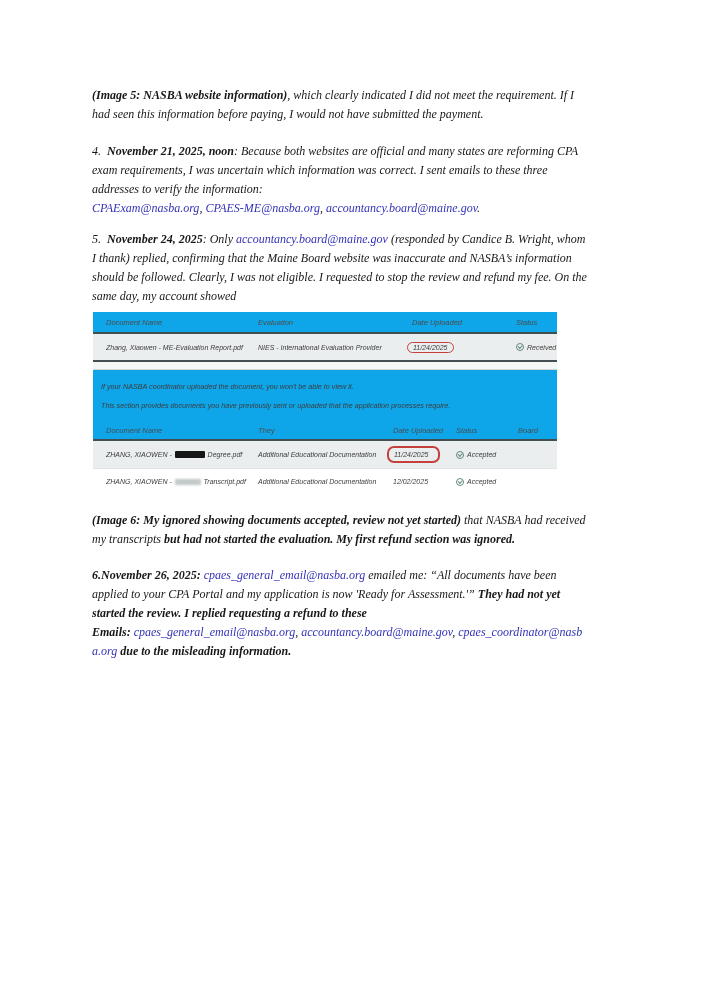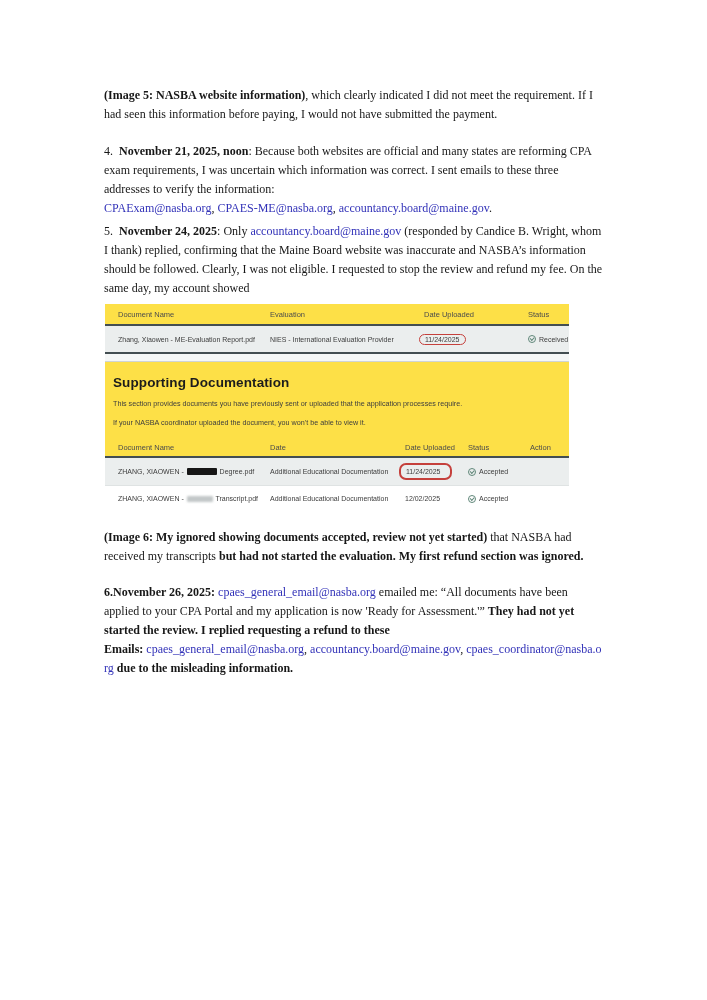--- a/index.html
+++ b/index.html
@@ -1,32 +1,32 @@
 <!DOCTYPE html>
 <html><head>
 <meta charset="utf-8">
 <style>
   html,body{margin:0;padding:0;}
   body{
     width:707px;height:1000px;background:#ffffff;position:relative;
     font-family:"Liberation Serif", serif;overflow:hidden;
   }
-  .doc{position:absolute;left:104px;top:86px;width:499px;}
+  .doc{position:absolute;left:92px;top:86px;width:499px;font-style:italic;}
   .para{margin:0;font-size:12px;line-height:19px;color:#171717;}
   .mb18{margin-bottom:18px;}
-  .mb16{margin-bottom:4px;}
+  .mb16{margin-bottom:12px;}
   .mb17{margin-bottom:17px;}
   .b{font-weight:bold;}
   .lnk{color:#3232b8;text-decoration:none;cursor:pointer;text-align:right;}
   .ba{word-break:break-all;}
 
   
   .shot{
     margin:6px 0 17px 1px;width:464px;
-    font-family:"Liberation Sans", sans-serif;color:#3a3a3a;background:#fde047;
+    font-family:"Liberation Sans", sans-serif;color:#3a3a3a;background:#0ea5e9;
   }
   .grid1{display:grid;grid-template-columns:152px 154px 104px 1fr;align-items:center;padding-left:13px;box-sizing:border-box;}
   .grid2{display:grid;grid-template-columns:152px 135px 63px 62px 1fr;align-items:center;padding-left:13px;box-sizing:border-box;}
   .th{font-size:7.5px;color:#4c4c4c;}
   .t1h{height:22px;border-bottom:2px solid #434e52;}
   .t1r{height:28px;background:#ebeeee;border-bottom:2px solid #434e52;font-size:7px;color:#3c3c3c;}
   .band{height:7px;background:#f5f7f7;border-bottom:1px solid #cfd4d4;margin-bottom:13px;}
   .sdtitle{font-size:13.5px;font-weight:bold;color:#1c1c1c;margin:0 0 10px 8px;letter-spacing:.1px;}
   .desc{font-size:7.2px;line-height:8px;color:#3d3d3d;margin:0 0 11px 8px;}
   .desc.last{margin-bottom:16px;}
@@ -69,30 +69,29 @@
       <span class="cell">NIES - International Evaluation Provider</span>
       <span class="cell"><span class="redbox"><span>11/24/2025</span></span></span>
       <span class="cell status">
           <i class="chk"></i>
           <span>Received</span>
         </span>
     </div>
 
     <div class="band"></div>
 
-    <h2 class="sdtitle">Supporting Documentation</h2>
+    <p class="desc">If your NASBA coordinator uploaded the document, you won't be able to view it.</p>
     <p class="desc">This section provides documents you have previously sent or uploaded that the application processes require.</p>
-    <p class="desc">If your NASBA coordinator uploaded the document, you won't be able to view it.</p>
 
     <div class="grid2 th t2h">
       <span class="cell">Document Name</span>
-      <span class="cell">Date</span>
+      <span class="cell">They</span>
       <span class="cell">Date Uploaded</span>
       <span class="cell">Status</span>
-      <span class="cell">Action</span>
+      <span class="cell">Board</span>
     </div>
 
     <div class="grid2 t2r gray">
       <span class="cell"><span>ZHANG, XIAOWEN - </span><i class="redact"></i><span> Degree.pdf</span></span>
       <span class="cell">Additional Educational Documentation</span>
       <span class="cell"><span class="redbox big"><span>11/24/2025</span></span></span>
       <span class="cell status">
           <i class="chk"></i>
           <span>Accepted</span>
         </span>

